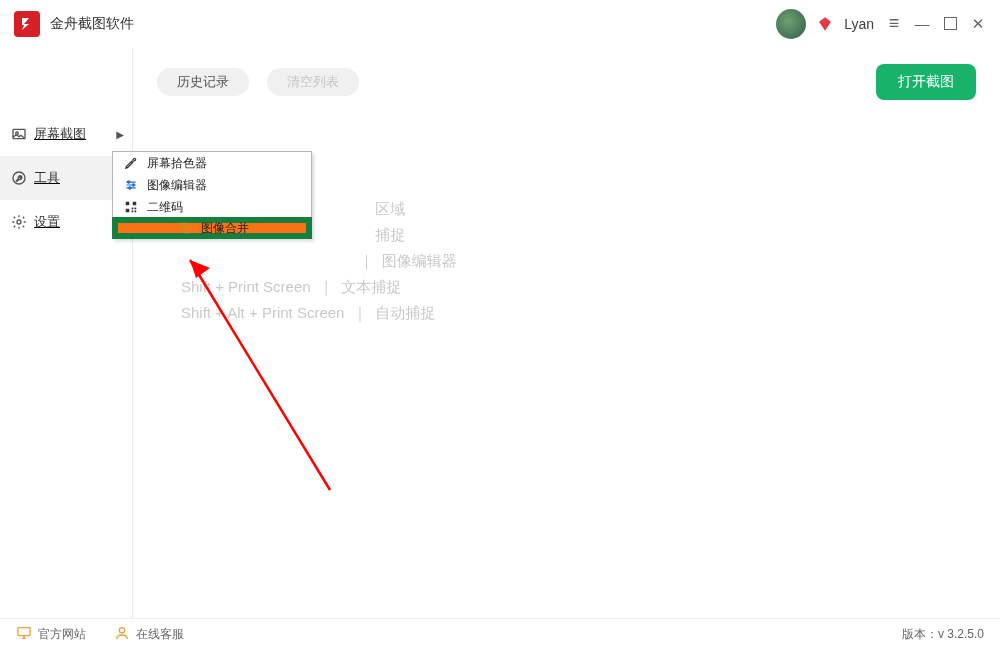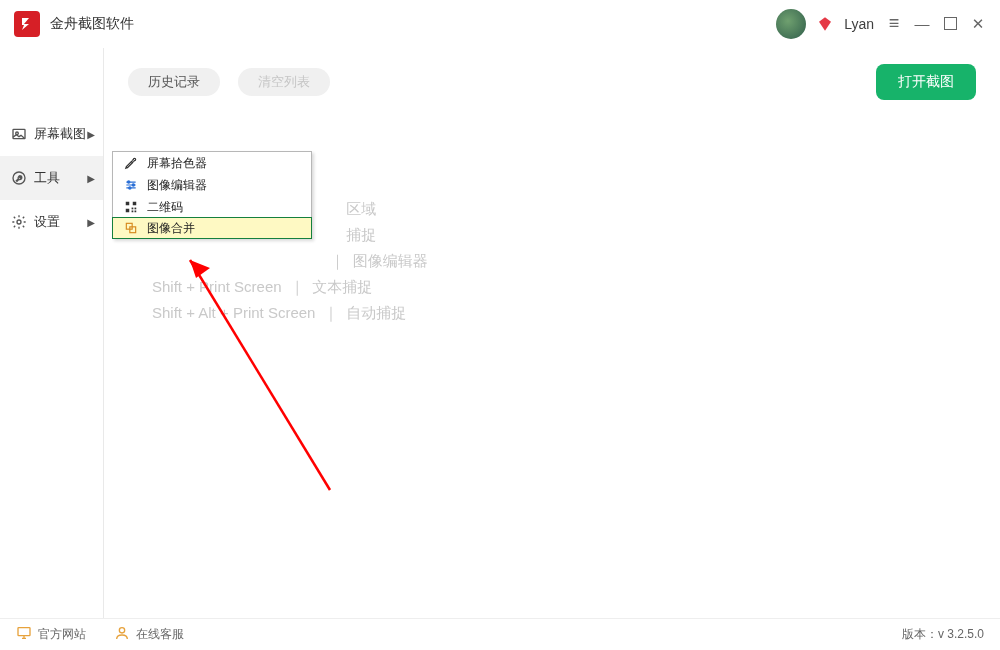--- a/index.html
+++ b/index.html
@@ -44,23 +44,24 @@
   .win-btn.close::before { content: "✕"; }
 
   
   .body {
     display: flex;
     height: 570px;
   }
 
   
   .sidebar {
-    width: 104px;
+    width: 133px;
     border-right: 1px solid #e9e9e9;
     padding-top: 64px;
+    text-decoration: underline;
   }
   .side-item {
     height: 44px;
     display: flex;
     align-items: center;
     padding: 0 10px;
     font-size: 13px;
     color: #333;
     position: relative;
     cursor: pointer;
@@ -136,24 +137,25 @@
     font-size: 12px;
     color: #222;
     padding: 0 8px;
     cursor: pointer;
   }
   .submenu-item .mi-icon {
     width: 20px; display: inline-flex; align-items: center; justify-content: center;
     margin-right: 6px;
   }
   .submenu-item.selected {
-    background: #fef9c3;
-    border: 1px solid #15803d;
+    background: #f97316;
+    border: 6px solid #15803d;
     height: 22px;
     margin: -1px;
+    justify-content: center;
   }
   .submenu-item.selected .mi-icon { color: #d68a1f; }
 
   
   .arrow-annot {
     position: absolute;
     left: 130px; top: 150px;
     width: 260px; height: 360px;
     pointer-events: none;
     z-index: 30;

